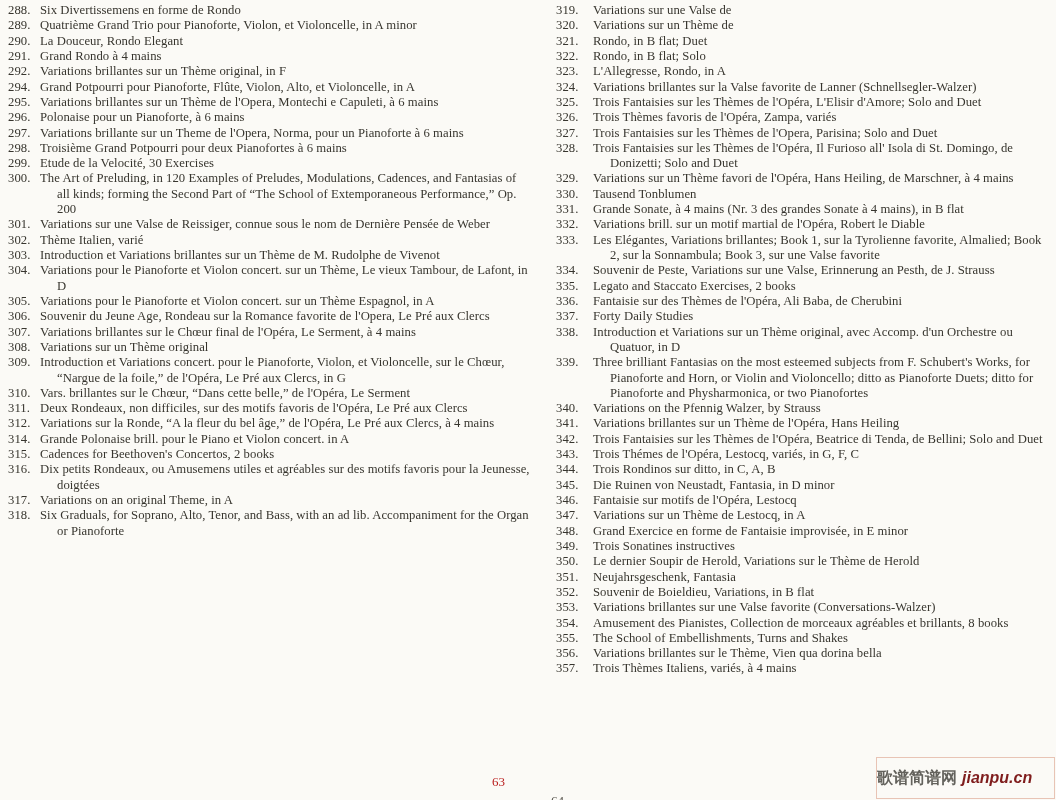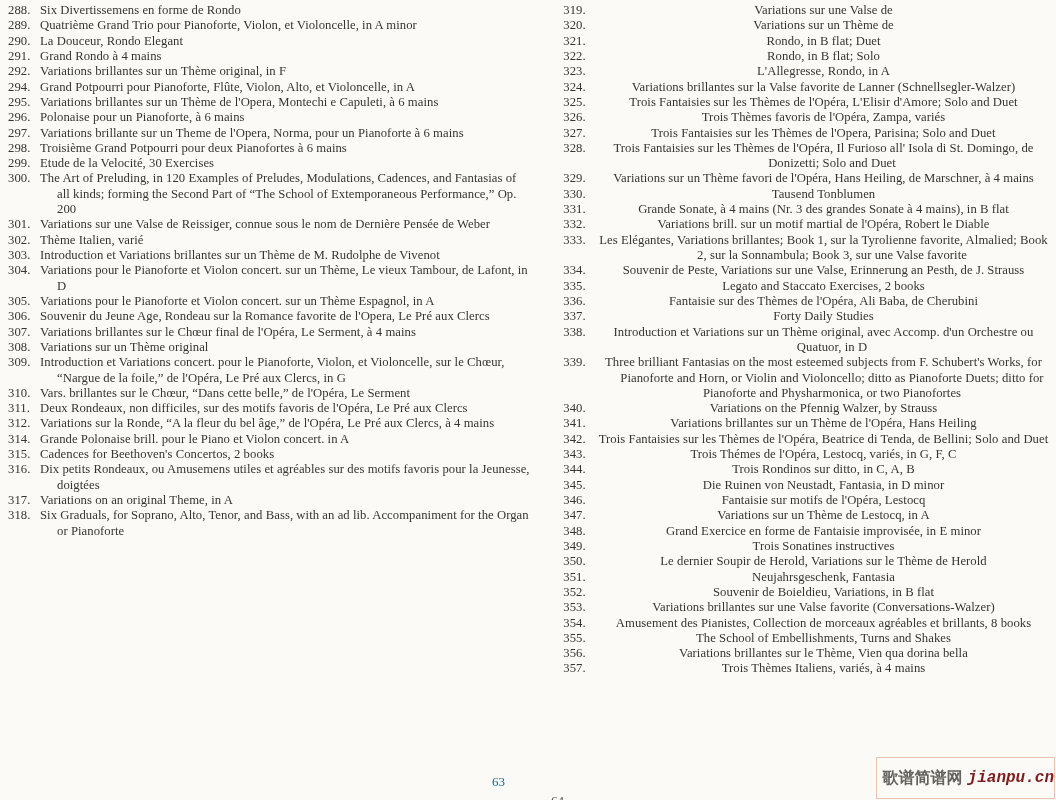--- a/index.html
+++ b/index.html
@@ -7,34 +7,34 @@
     width:1056px; height:800px;
     background:#fbfaf6;
     font-family:"Liberation Serif","DejaVu Serif",serif;
     color:#37352e;
     position:relative;
     overflow:hidden;
   }
   .page { position:absolute; inset:0; }
   .col { position:absolute; top:3px; }
   .col-left  { left:8px;   width:523px; }
-  .col-right { left:556px; width:498px;text-align:center; }
+  .col-right { left:556px; width:498px; }
   .entry { display:flex; align-items:flex-start; font-size:12.7px; line-height:15.32px; letter-spacing:0.05px; }
   .num { flex:0 0 32px; }
   .col-right .num { flex:0 0 37px; }
   .txt { flex:1; padding-left:17px; text-indent:-17px; }
   .entry.note .txt { padding-left:36px; text-indent:-19px; }
   .pageno { position:absolute; font-size:13px; }
-  .pageno-left  { left:492px; top:774px; color:#0369a1; }
+  .pageno-left  { left:492px; top:774px; color:#b91c1c; }
   .pageno-right { left:551px; top:772px; color:#4e4c44;margin-top:21px; }
   .watermark {
     position:absolute; left:876px; top:757px; width:177px; height:40px;
     border:1px solid rgba(205,115,85,0.40);
-    display:flex; align-items:center; justify-content:flex-end; gap:5px;
-    font-family:Liberation Mono, monospace;
+    display:flex; align-items:center; justify-content:flex-start; gap:5px;
+    font-family:Liberation Sans, sans-serif;
     font-size:16px; white-space:nowrap;
   }
   .wm-name { color:#63625c; font-weight:600; }
   .wm-url  { color:#7f1d1d; font-weight:700; font-style:italic; }
 </style>
 </head>
 <body>
 
 <div class="page">
 

